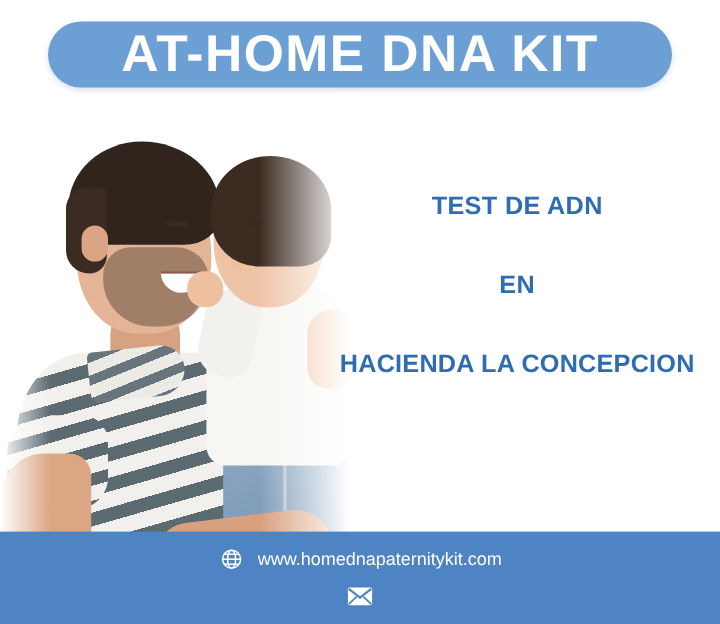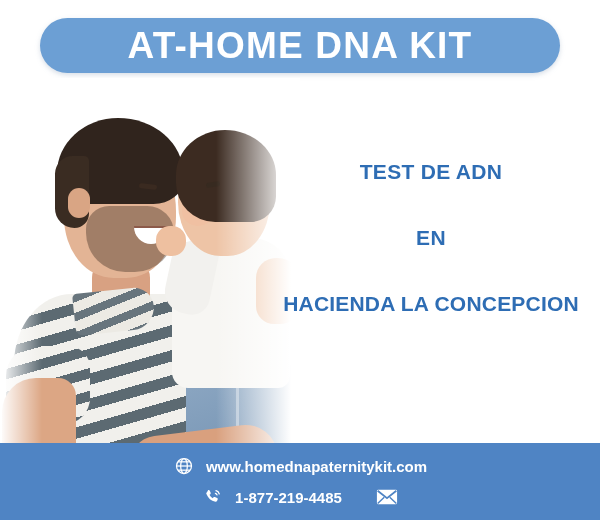--- a/index.html
+++ b/index.html
@@ -27,21 +27,21 @@
     height: 55px;
     background: #6c9fd4;
     border-radius: 28px;
     display: flex;
     align-items: center;
     justify-content: center;
     box-shadow: 0 2px 5px rgba(140,160,185,0.35);
   }
   .header-title {
     color: #ffffff;
-    font-size: 37px;
+    font-size: 43px;
     font-weight: bold;
     letter-spacing: 1.2px;
     line-height: 1;
     white-space: nowrap;
   }
 
   
   .photo {
     position: absolute;
     left: 0px;
@@ -339,21 +339,20 @@
     height: 77px;
     background: #4f84c4;
   }
   .footer-row {
     position: absolute;
     display: flex;
     align-items: center;
     color: #ffffff;
     font-size: 15px;
     white-space: nowrap;
-    font-weight: bold;
   }
   .footer-row.row-web {
     left: 0;
     right: 0;
     top: 12px;
     justify-content: center;
   }
   .footer-row.row-contact {
     left: 0;
     right: 0;
@@ -436,30 +435,20 @@
             <line x1="3" y1="12" x2="21" y2="12"></line>
             <line x1="4.6" y1="7" x2="19.4" y2="7"></line>
             <line x1="4.6" y1="17" x2="19.4" y2="17"></line>
           </svg>
         </span>
         <span>www.homednapaternitykit.com</span>
       </div>
     </div>
 
     <div class="footer-row row-contact">
-      <div class="contact-item">
-        <span class="icon">
-          <svg width="20" height="20" viewBox="0 0 24 24" fill="none" stroke="#ffffff" stroke-width="1.6" stroke-linecap="round">
-            <path d="M6.2 3.6c.7-.3 1.5 0 1.8.7l1.2 2.6c.3.6.1 1.3-.4 1.7l-1 .8c.8 1.8 2.2 3.2 4 4l.8-1c.4-.5 1.1-.7 1.7-.4l2.6 1.2c.7.3 1 1.1.7 1.8l-.8 1.7c-.3.7-1 1.1-1.8 1C9.6 17 6.3 13.6 4 8.2c-.3-.8.1-1.6.8-1.9z" fill="#ffffff" stroke="none"></path>
-            <path d="M15.6 4.4a5.4 5.4 0 0 1 3.9 3.9"></path>
-            <path d="M14.9 7.6a2.8 2.8 0 0 1 1.9 1.9"></path>
-          </svg>
-        </span>
-        <span>1-877-219-4485</span>
-      </div>
 
       <div class="contact-item">
         <span class="icon">
           <svg width="22" height="18" viewBox="0 0 24 18">
             <rect x="1" y="1" width="22" height="16" rx="1.5" fill="#ffffff"></rect>
             <path d="M1.8 2.2 L12 10.2 L22.2 2.2" fill="none" stroke="#4f84c4" stroke-width="2"></path>
             <path d="M1.8 16 L9 9.2 M22.2 16 L15 9.2" fill="none" stroke="#4f84c4" stroke-width="1.6"></path>
           </svg>
         </span>
       </div>

